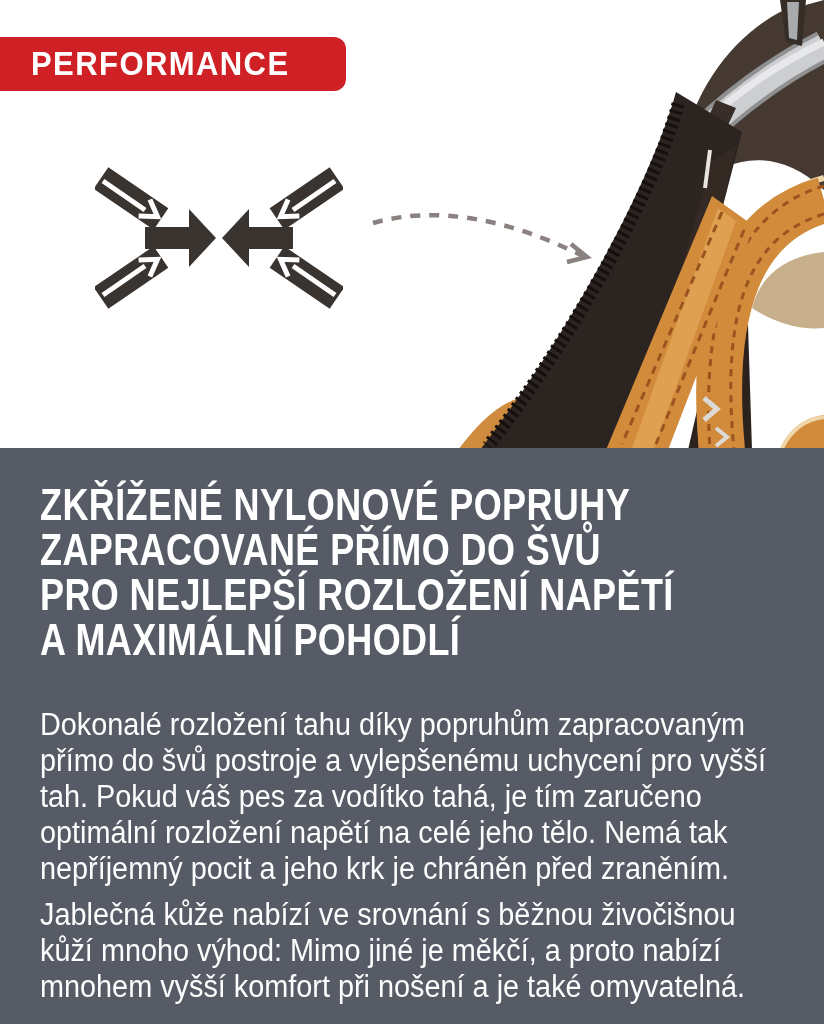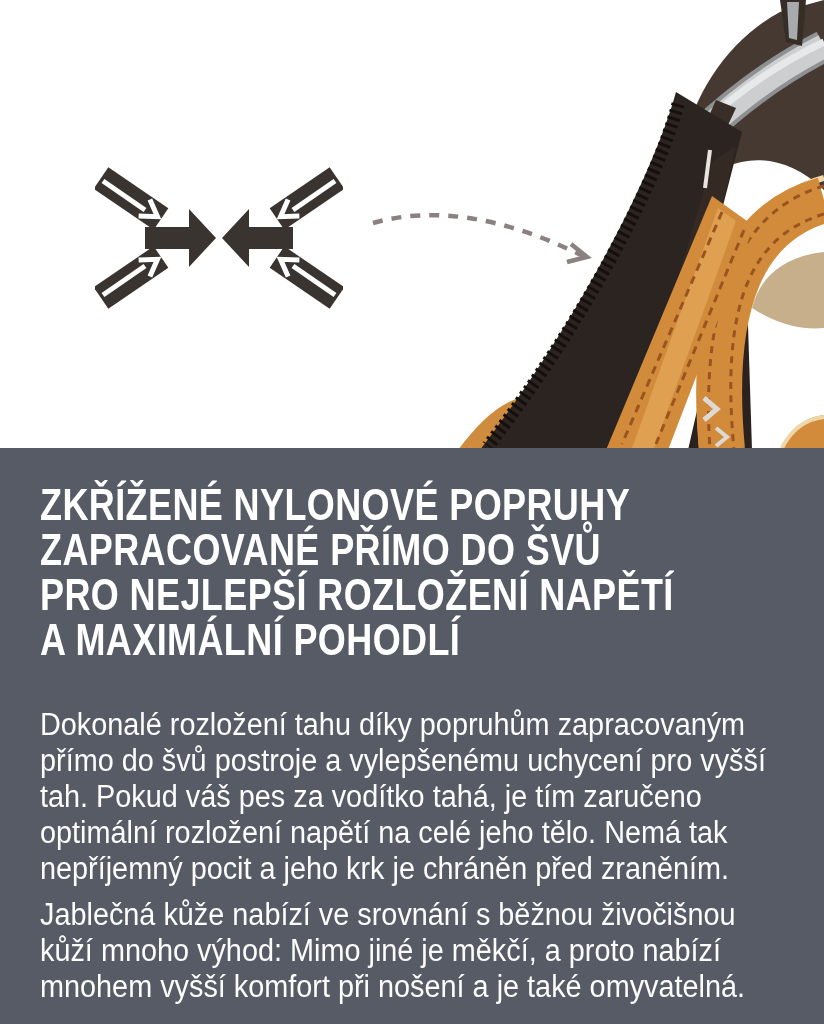--- a/index.html
+++ b/index.html
@@ -45,20 +45,23 @@
     margin:0;color:#fdfdfd;font-size:31px;line-height:36px;
     white-space:pre-line;letter-spacing:0;
   }
   .bodycopy p + p{margin-top:10px;}
 </style>
 </head>
 <body>
 
 <div class="canvas">
 
+  <div class="badge">
+    <span class="badge-label">PERFORMANCE</span>
+  </div>
 
   <svg class="cross-icon" viewBox="0 0 248 144">
     <g stroke="#3a3431" stroke-width="26">
       <line x1="6" y1="12" x2="66" y2="53"></line>
       <line x1="6" y1="132" x2="66" y2="91"></line>
       <line x1="242" y1="12" x2="182" y2="53"></line>
       <line x1="242" y1="132" x2="182" y2="91"></line>
     </g>
     <g stroke="#ffffff" stroke-width="5">
       <line x1="8" y1="15" x2="50" y2="44"></line>

